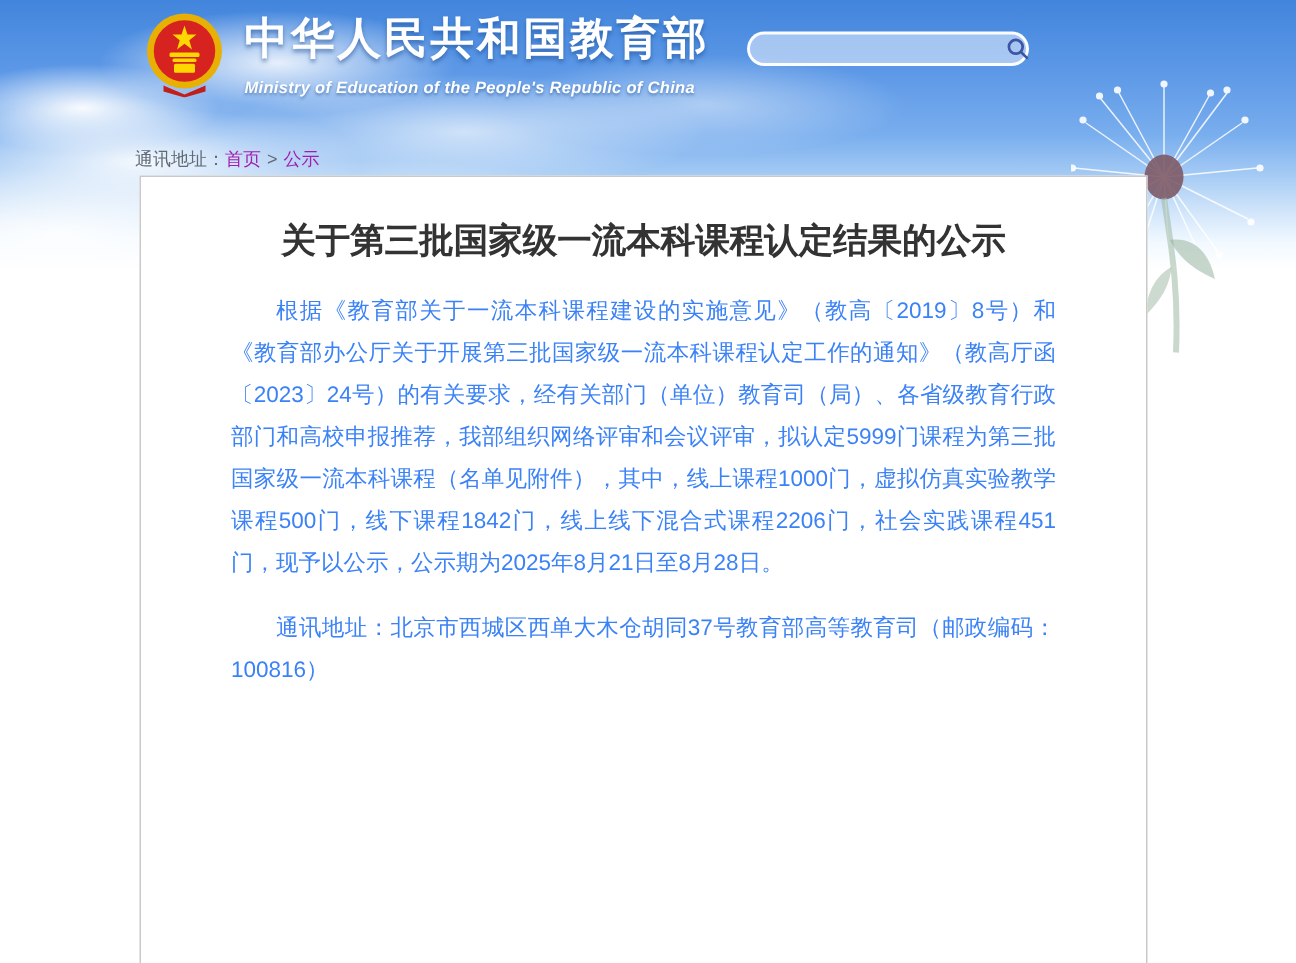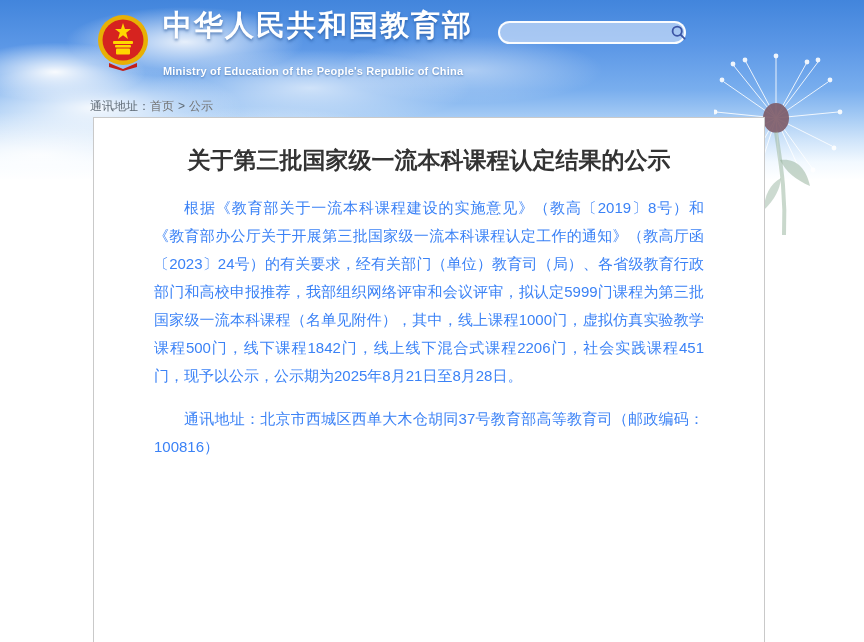--- a/index.html
+++ b/index.html
@@ -34,22 +34,23 @@
     position: absolute; left: 95px; top: 6px;
     display: flex; align-items: center; cursor: pointer;
   }
   .emblem { width: 56px; height: 58px; flex: 0 0 auto; }
   .brand-text { margin-left: 12px; color: #fff; }
   .site-title {
     font-size: 29px; font-weight: bold; letter-spacing: 2px;
     text-shadow: 0 2px 3px rgba(20, 70, 140, .55);
   }
   .site-subtitle {
-    font-size: 11px; font-weight: bold; margin-top: 19px; letter-spacing: .2px;
+    font-size: 11px; font-weight: bold; margin-top: 7px; letter-spacing: .2px;
     text-shadow: 0 1px 2px rgba(20, 70, 140, .5);
+    font-style: italic;
   }
   .search {
     position: absolute; right: 106px; top: 21px;
     width: 188px; height: 23px;
     border: 2px solid rgba(255,255,255,.95);
     border-radius: 13px;
     background: rgba(235,243,255,.55);
     display: flex; align-items: center;
   }
   .search input {
@@ -60,21 +61,21 @@
     border: 0; background: transparent; cursor: pointer;
     width: 24px; height: 100%; display: flex; align-items: center; justify-content: center;
     padding: 0 6px 0 0;
   }
 
   
   .breadcrumb {
     position: absolute; left: 90px; top: 98px;
     font-size: 12px; color: #5f6b76;
   }
-  .breadcrumb a { color: #737373; text-decoration: none; cursor: pointer; }
+  .breadcrumb a { color: #a21caf; text-decoration: none; cursor: pointer; }
   .breadcrumb .sep { margin: 0 4px; }
 
   
   .content-box {
     position: absolute; left: 93px; top: 117px;
     width: 672px; height: 560px;
     background: #fff;
     border: 1px solid #c9c9c9;
     padding: 30px 60px 40px 60px;
   }

